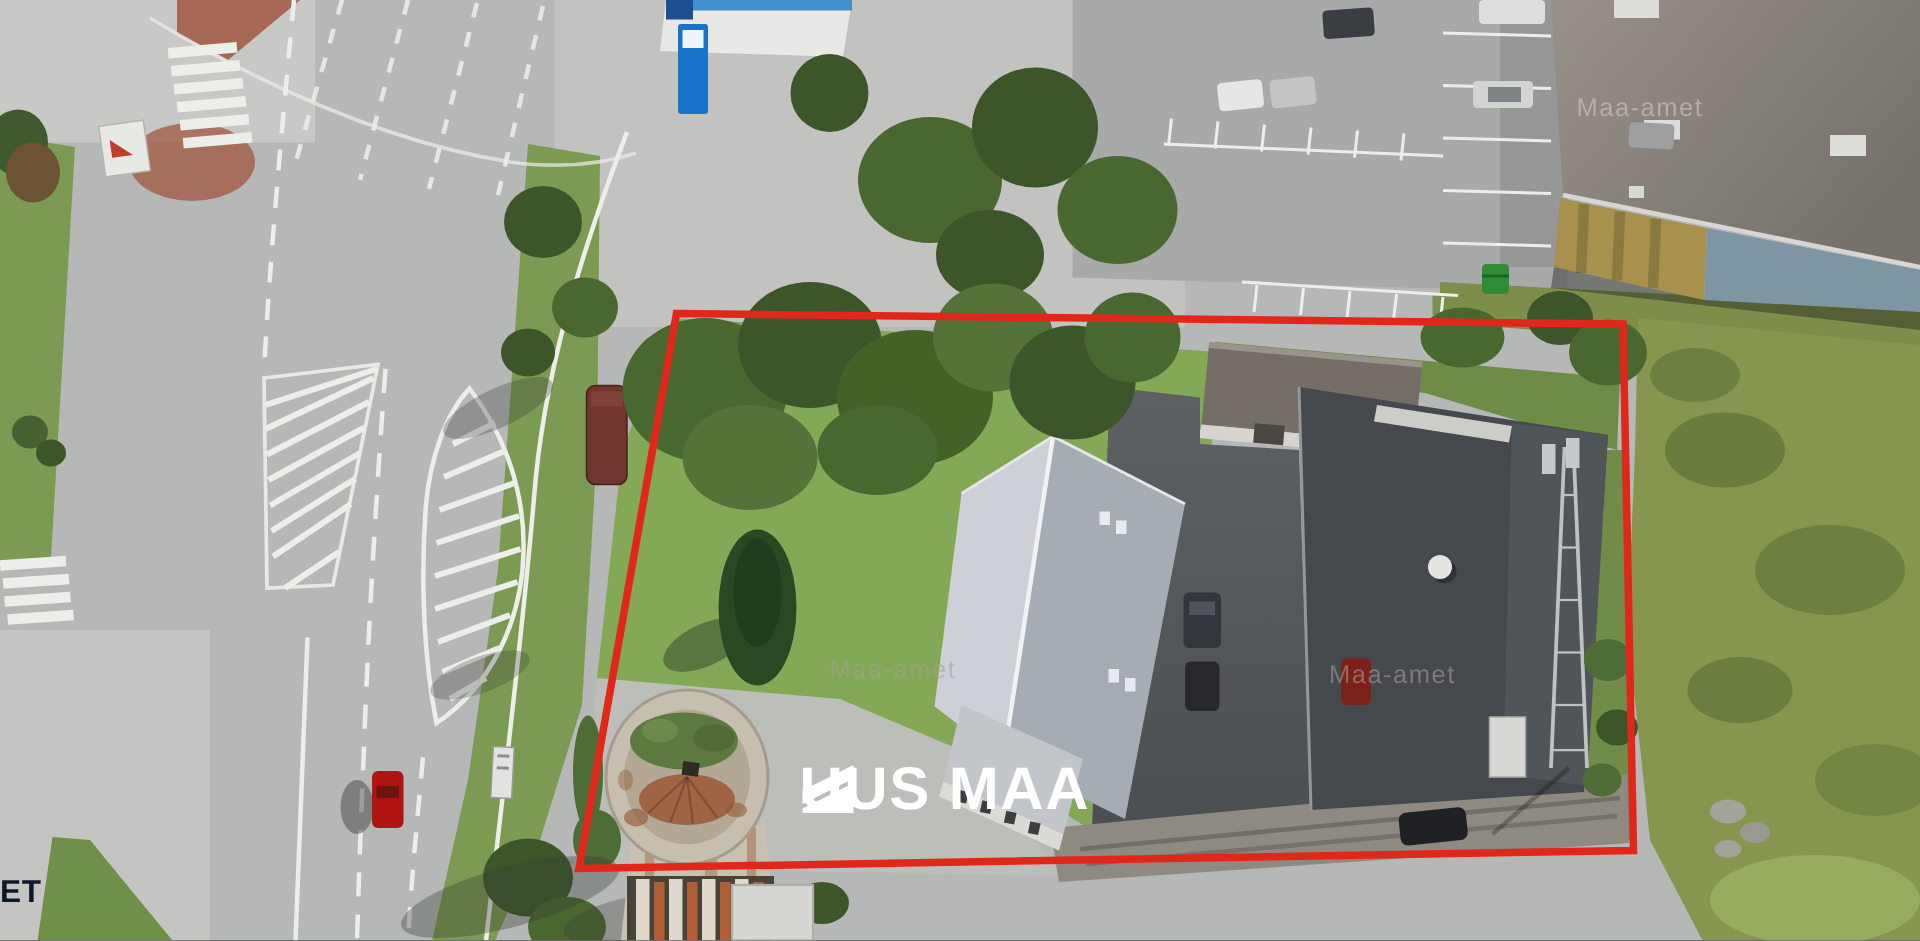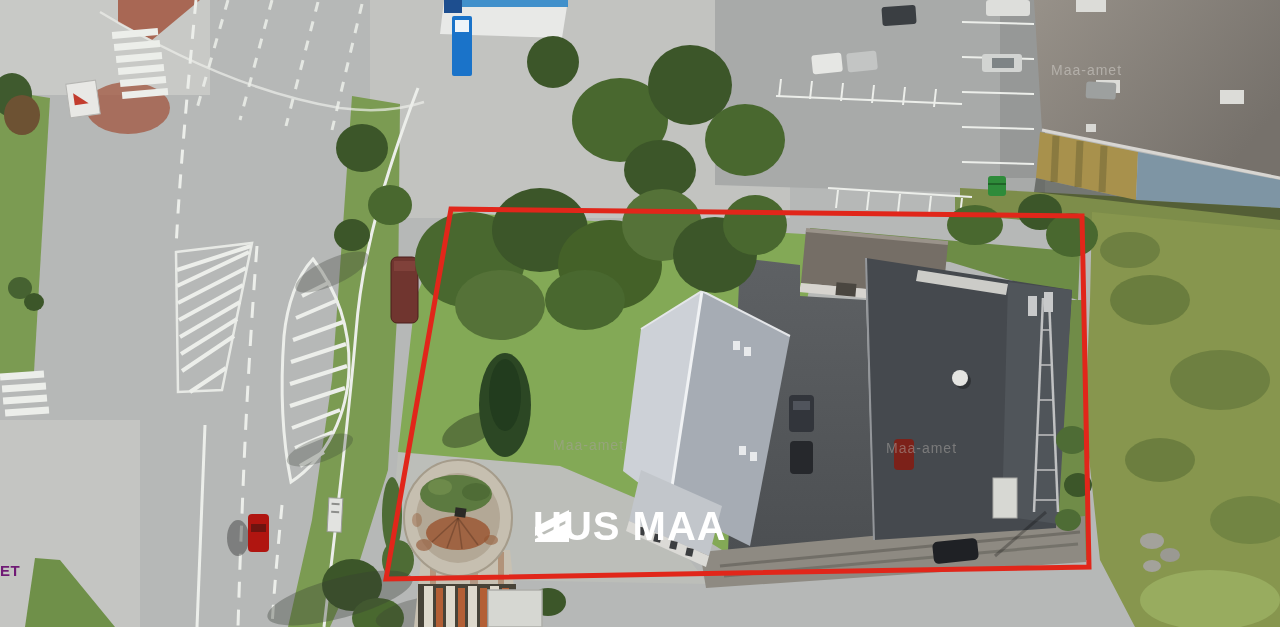--- a/index.html
+++ b/index.html
@@ -1,25 +1,25 @@
 <!DOCTYPE html>
 <html><head>
 <meta charset="utf-8">
 <style>
   html,body{margin:0;padding:0;background:#222;}
   .stage{position:relative;width:1280px;height:627px;overflow:hidden;
          font-family:"Liberation Sans",sans-serif;background:#b6b8b7;}
   .stage svg{position:absolute;left:0;top:0;}
-  .wm{position:absolute;white-space:nowrap;font-size:14px;letter-spacing:1px;
+  .wm{position:absolute;white-space:nowrap;font-size:17px;letter-spacing:1px;
       pointer-events:none;}
   .wm1{left:553px;top:437px;color:rgba(165,160,155,0.55);}
   .wm2{left:886px;top:440px;color:rgba(175,172,168,0.5);}
   .wm3{left:1051px;top:62px;color:rgba(205,202,196,0.6);}
-  .corner-frag{position:absolute;left:0px;top:562px;font-size:15px;font-weight:bold;
-      color:#701a75;letter-spacing:0.5px;}
+  .corner-frag{position:absolute;left:0px;top:583px;font-size:21px;font-weight:bold;
+      color:#0f172a;letter-spacing:0.5px;}
   .logo{position:absolute;left:533px;top:506px;display:flex;align-items:center;gap:12px;}
   .logo-text{color:#ffffff;font-size:40px;font-weight:bold;letter-spacing:1px;line-height:1;}
 </style>
 </head>
 <body>
 
 <div class="stage">
 
 <svg width="1280" height="627" viewBox="0 0 1280 627">
   <defs>

